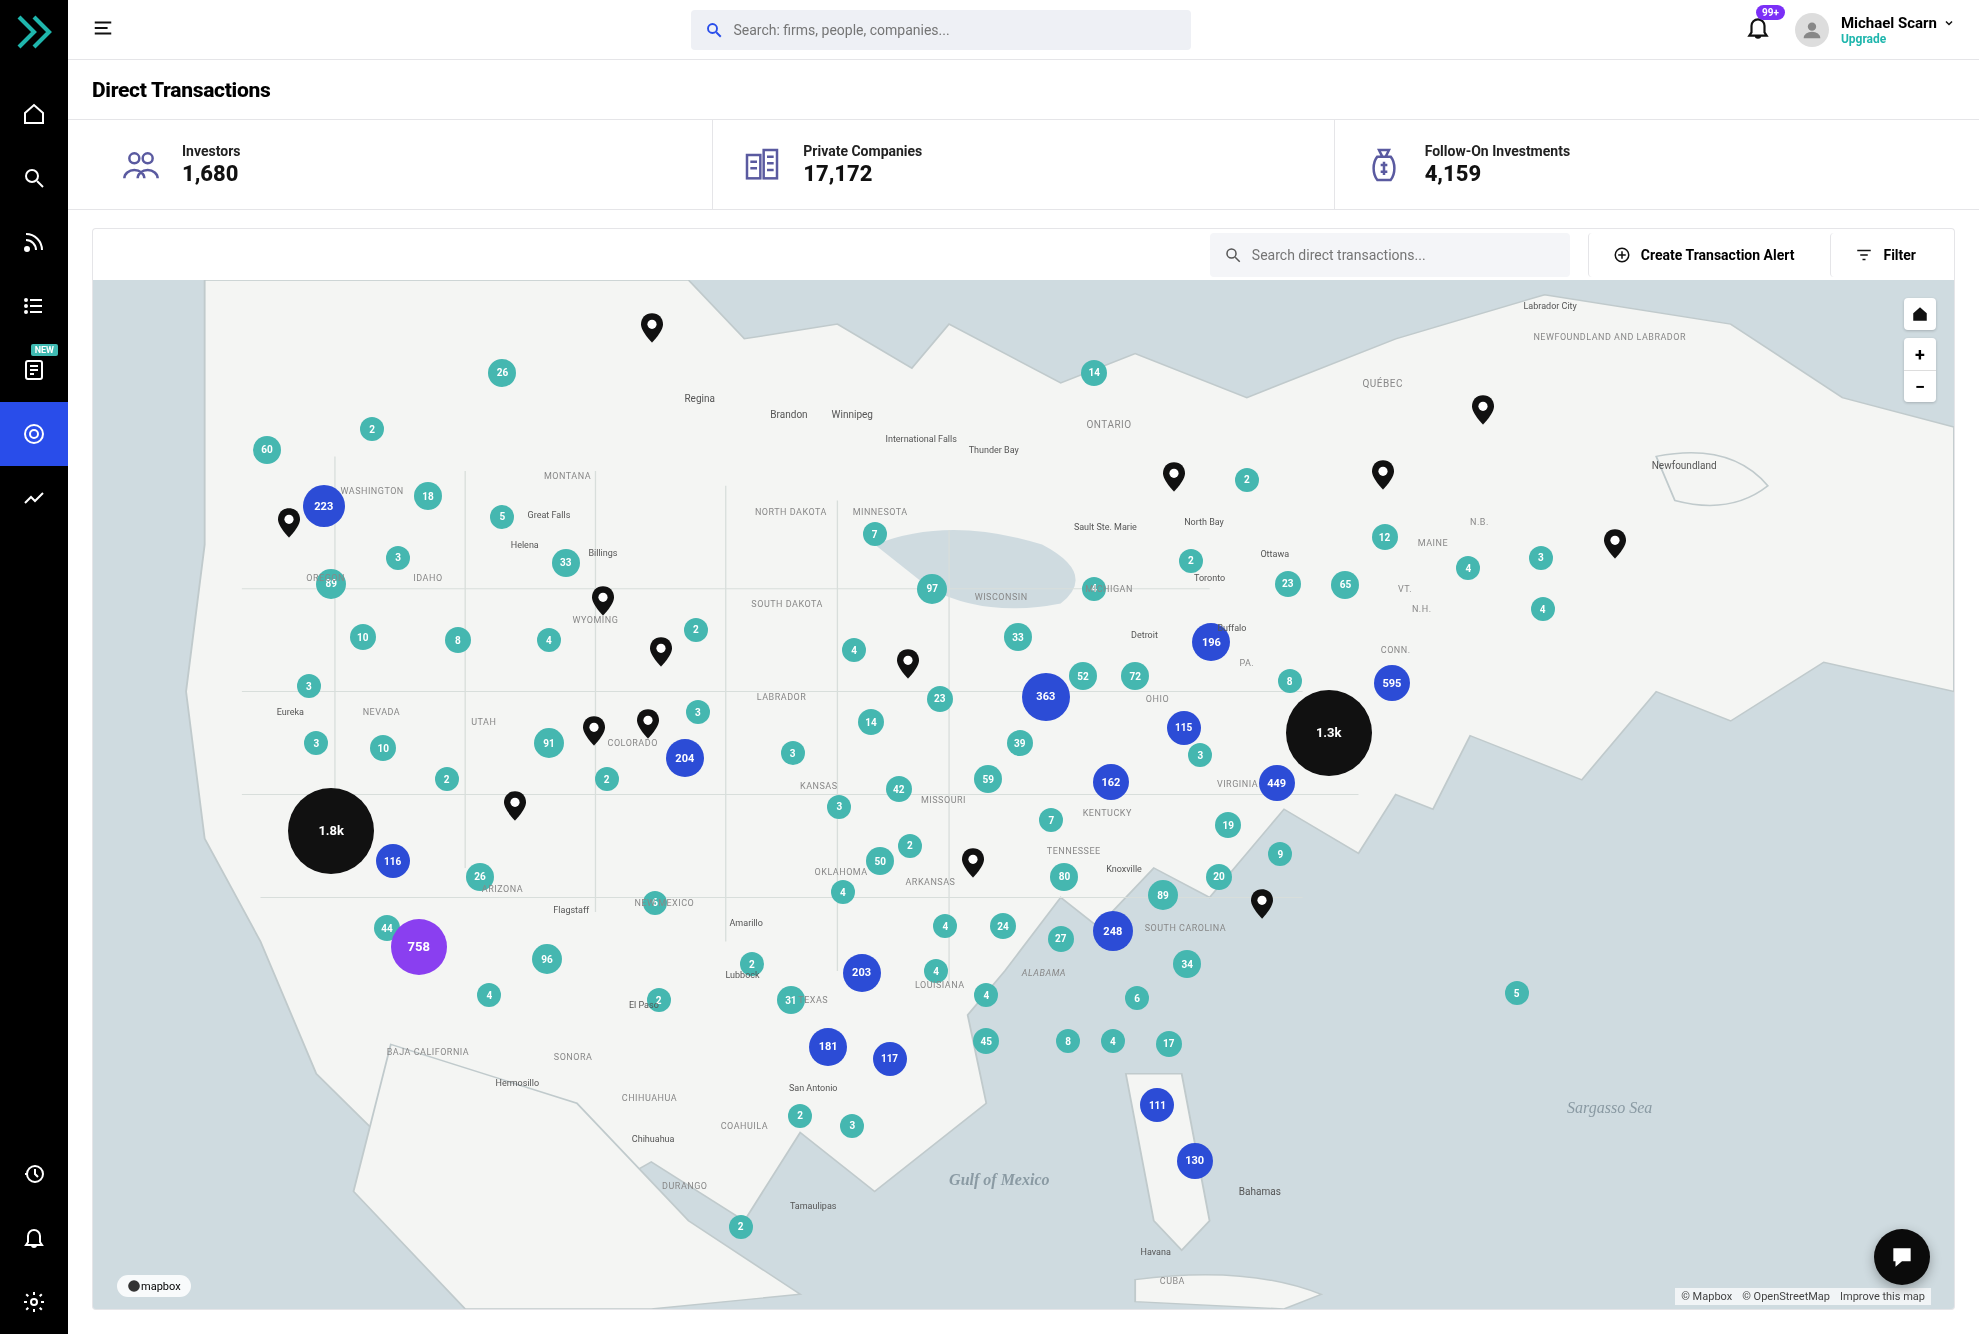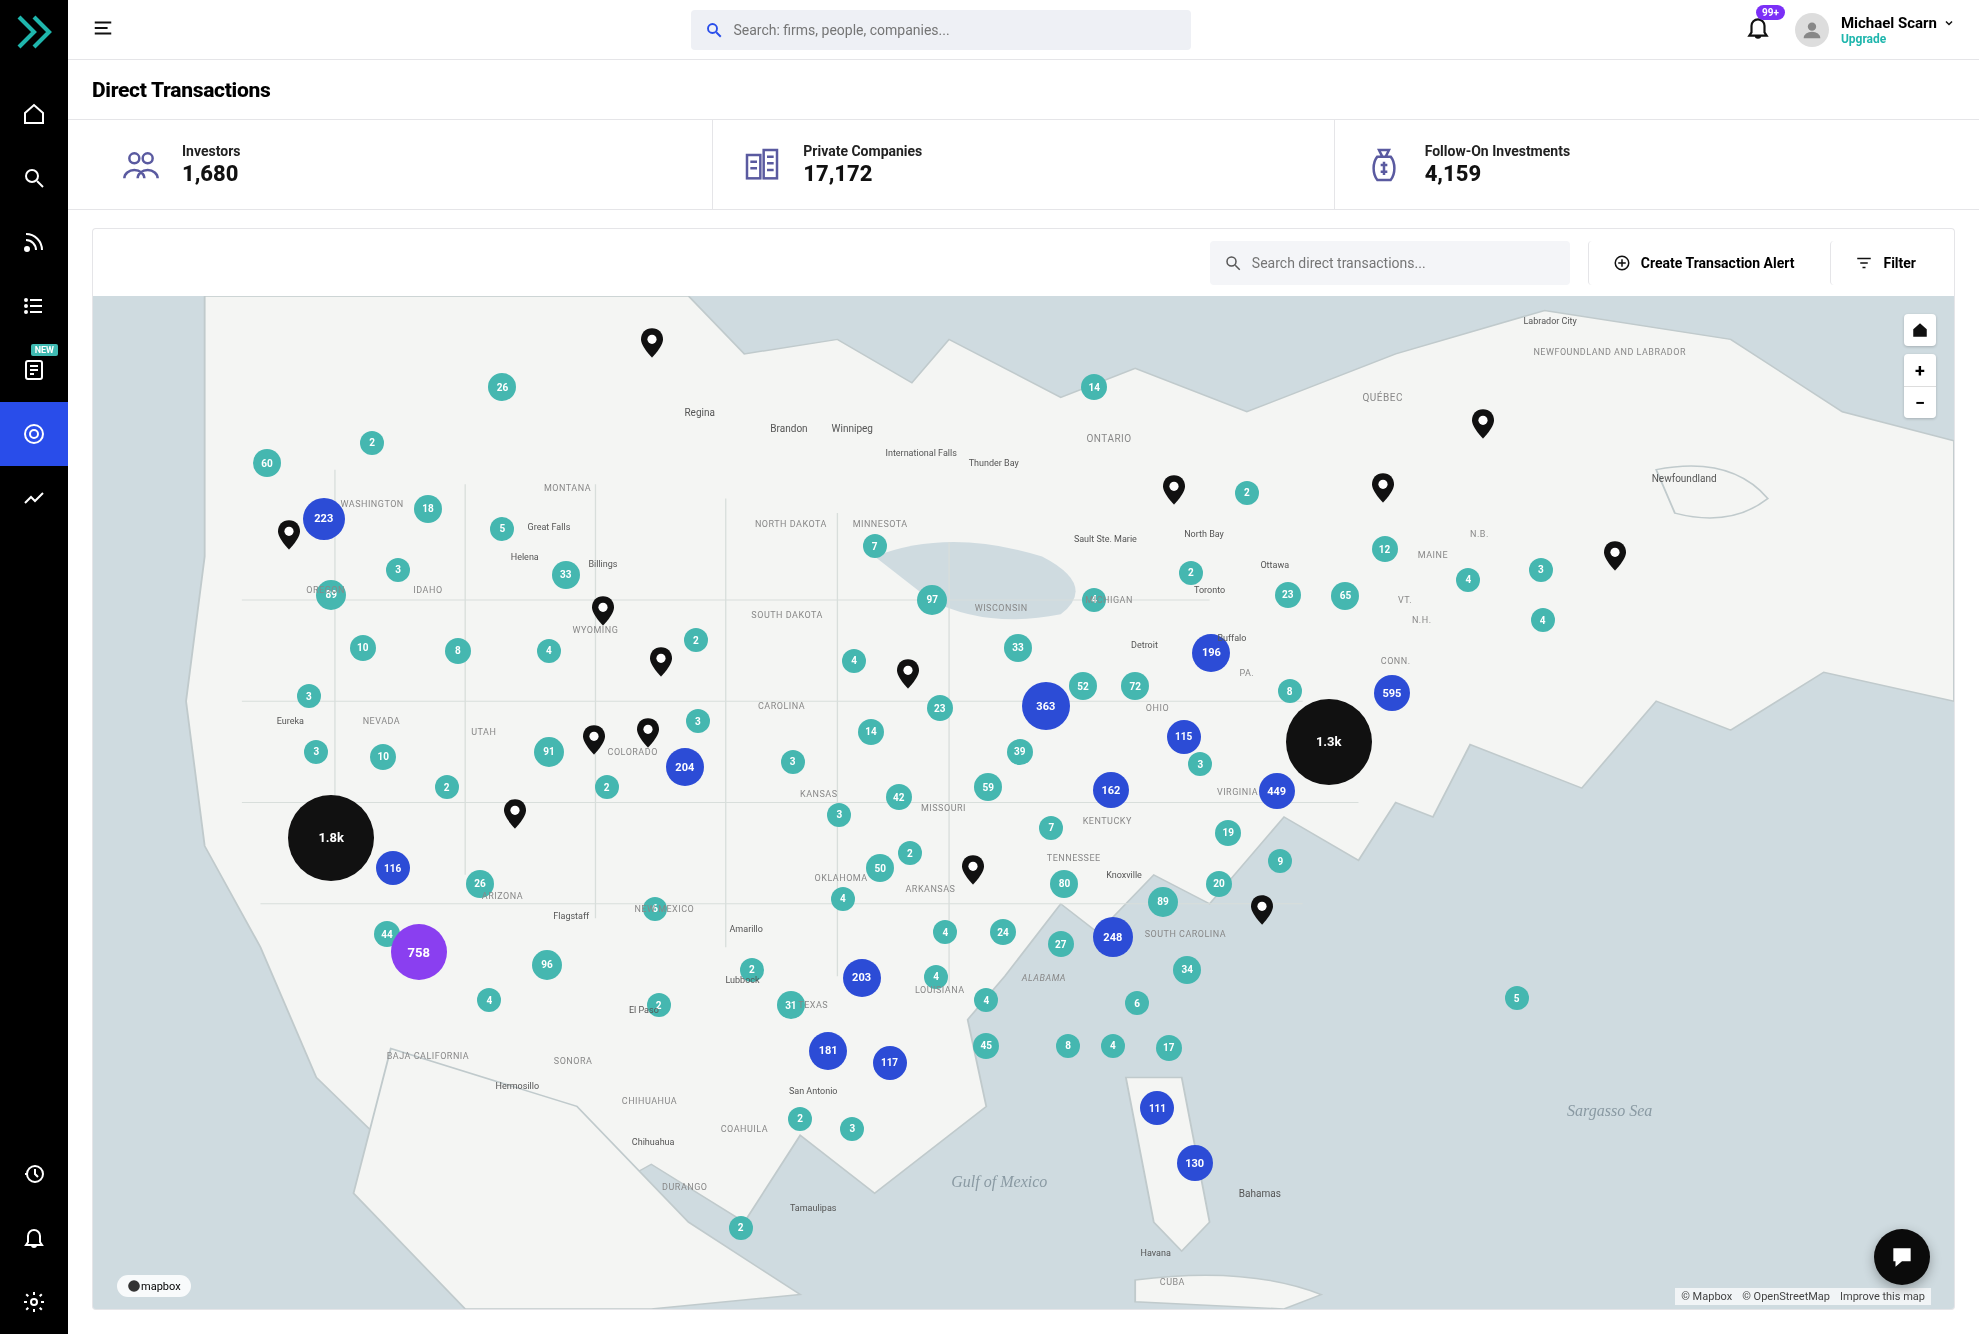--- a/index.html
+++ b/index.html
@@ -42,21 +42,21 @@
 
 
 .stats { height: 90px; display: flex; border-bottom: 1px solid #e5e5e8; padding: 0 24px; }
 .stat { flex: 1; display: flex; align-items: center; gap: 20px; padding: 18px 28px; }
 .stat + .stat { border-left: 1px solid #e5e5e8; }
 .stat .icon { width: 42px; height: 42px; display: flex; align-items: center; justify-content: center; color: #6d6d8a; }
 .stat .label { font-size: 14px; font-weight: 700; color: #222; }
 .stat .value { font-size: 22px; font-weight: 800; color: #111; margin-top: 2px; }
 
 
-.maptool { height: 68px; margin: 18px 24px 0 24px; background: #fff; display: flex; align-items: center; justify-content: flex-end; gap: 18px; padding: 0 20px; border: 1px solid #e5e5e8; border-bottom: none; border-radius: 4px 4px 0 0; position: relative; z-index: 5; }
+.maptool { height: 52px; margin: 18px 24px 0 24px; background: #fff; display: flex; align-items: center; justify-content: flex-end; gap: 18px; padding: 0 20px; border: 1px solid #e5e5e8; border-bottom: none; border-radius: 4px 4px 0 0; position: relative; z-index: 5; }
 .maptool .map-search { width: 360px; height: 44px; background: #f4f5f8; border-radius: 4px; display: flex; align-items: center; padding: 0 14px; gap: 10px; }
 .maptool .map-search input { border: none; background: transparent; flex: 1; font-size: 14px; outline: none; }
 .maptool .btn { height: 44px; padding: 0 18px; display: flex; align-items: center; gap: 10px; font-size: 14px; font-weight: 700; cursor: pointer; border-radius: 4px; }
 .maptool .btn.sep { border-left: 1px solid #e5e5e8; padding-left: 24px; }
 
 
 .mapwrap { flex: 1; margin: 0 24px 24px 24px; position: relative; border: 1px solid #e5e5e8; border-top: none; border-radius: 0 0 4px 4px; overflow: hidden; background: #e8edef; }
 .map { position: absolute; inset: 0; }
 .map svg { width: 100%; height: 100%; }
 
@@ -519,38 +519,38 @@
           <div class="map-label state small" style="left: 38.7%; top: 70%;">TEXAS</div>
           <div class="map-label city small" style="left: 38.7%; top: 78.5%;">San Antonio</div>
           <div class="map-label state small" style="left: 35%; top: 82.2%;">COAHUILA</div>
           <div class="map-label state small" style="left: 31.8%; top: 88%;">DURANGO</div>
           <div class="map-label state small" style="left: 29.9%; top: 79.5%;">CHIHUAHUA</div>
           <div class="map-label city small" style="left: 30.1%; top: 83.5%;">Chihuahua</div>
           <div class="map-label city small" style="left: 38.7%; top: 90%;">Tamaulipas</div>
           <div class="map-label state small" style="left: 25.8%; top: 75.5%;">SONORA</div>
           <div class="map-label city small" style="left: 22.8%; top: 78%;">Hermosillo</div>
           <div class="map-label state small" style="left: 18%; top: 75%;">BAJA CALIFORNIA</div>
-          <div class="map-label state small" style="left: 37%; top: 40.5%;">CAROLINA</div>
+          <div class="map-label state small" style="left: 37%; top: 40.5%;">LABRADOR</div>
           <div class="map-label state small" style="left: 39%; top: 49.2%;">KANSAS</div>
           <div class="map-label state small" style="left: 29%; top: 45%;">COLORADO</div>
           <div class="map-label state small" style="left: 45.7%; top: 50.5%;">MISSOURI</div>
           <div class="map-label state small" style="left: 45%; top: 58.5%;">ARKANSAS</div>
           <div class="map-label state small" style="left: 45.5%; top: 68.5%;">LOUISIANA</div>
           <div class="map-label state small" style="left: 52.7%; top: 55.5%;">TENNESSEE</div>
           <div class="map-label city small" style="left: 55.4%; top: 57.2%;">Knoxville</div>
           <div class="map-label state small" style="left: 54.5%; top: 51.8%;">KENTUCKY</div>
           <div class="map-label state small" style="left: 57.2%; top: 40.7%;">OHIO</div>
           <div class="map-label state small" style="left: 62%; top: 37.2%;">PA.</div>
           <div class="map-label state small" style="left: 61.5%; top: 49%;">VIRGINIA</div>
           <div class="map-label state small" style="left: 51.1%; top: 67.3%; font-style: italic;">ALABAMA</div>
           <div class="map-label state small" style="left: 58.7%; top: 63%;">SOUTH CAROLINA</div>
           <div class="map-label city" style="left: 62.7%; top: 88.5%;">Bahamas</div>
           <div class="map-label city small" style="left: 57.1%; top: 94.5%;">Havana</div>
           <div class="map-label state small" style="left: 58%; top: 97.3%;">CUBA</div>
-          <div class="map-label italic" style="left: 48.7%; top: 87.5%;">Gulf of Mexico</div>
+          <div class="map-label italic" style="left: 48.7%; top: 87.5%; font-weight: bold;">Gulf of Mexico</div>
           <div class="map-label italic" style="left: 81.5%; top: 80.5%;">Sargasso Sea</div>
         </div>
 
     <div class="mapbox-logo">
       <svg width="14" height="14" viewBox="0 0 24 24" fill="#333">
             <circle cx="12" cy="12" r="10"></circle>
           </svg>
       <span>mapbox</span>
     </div>
     <div class="map-attr">

